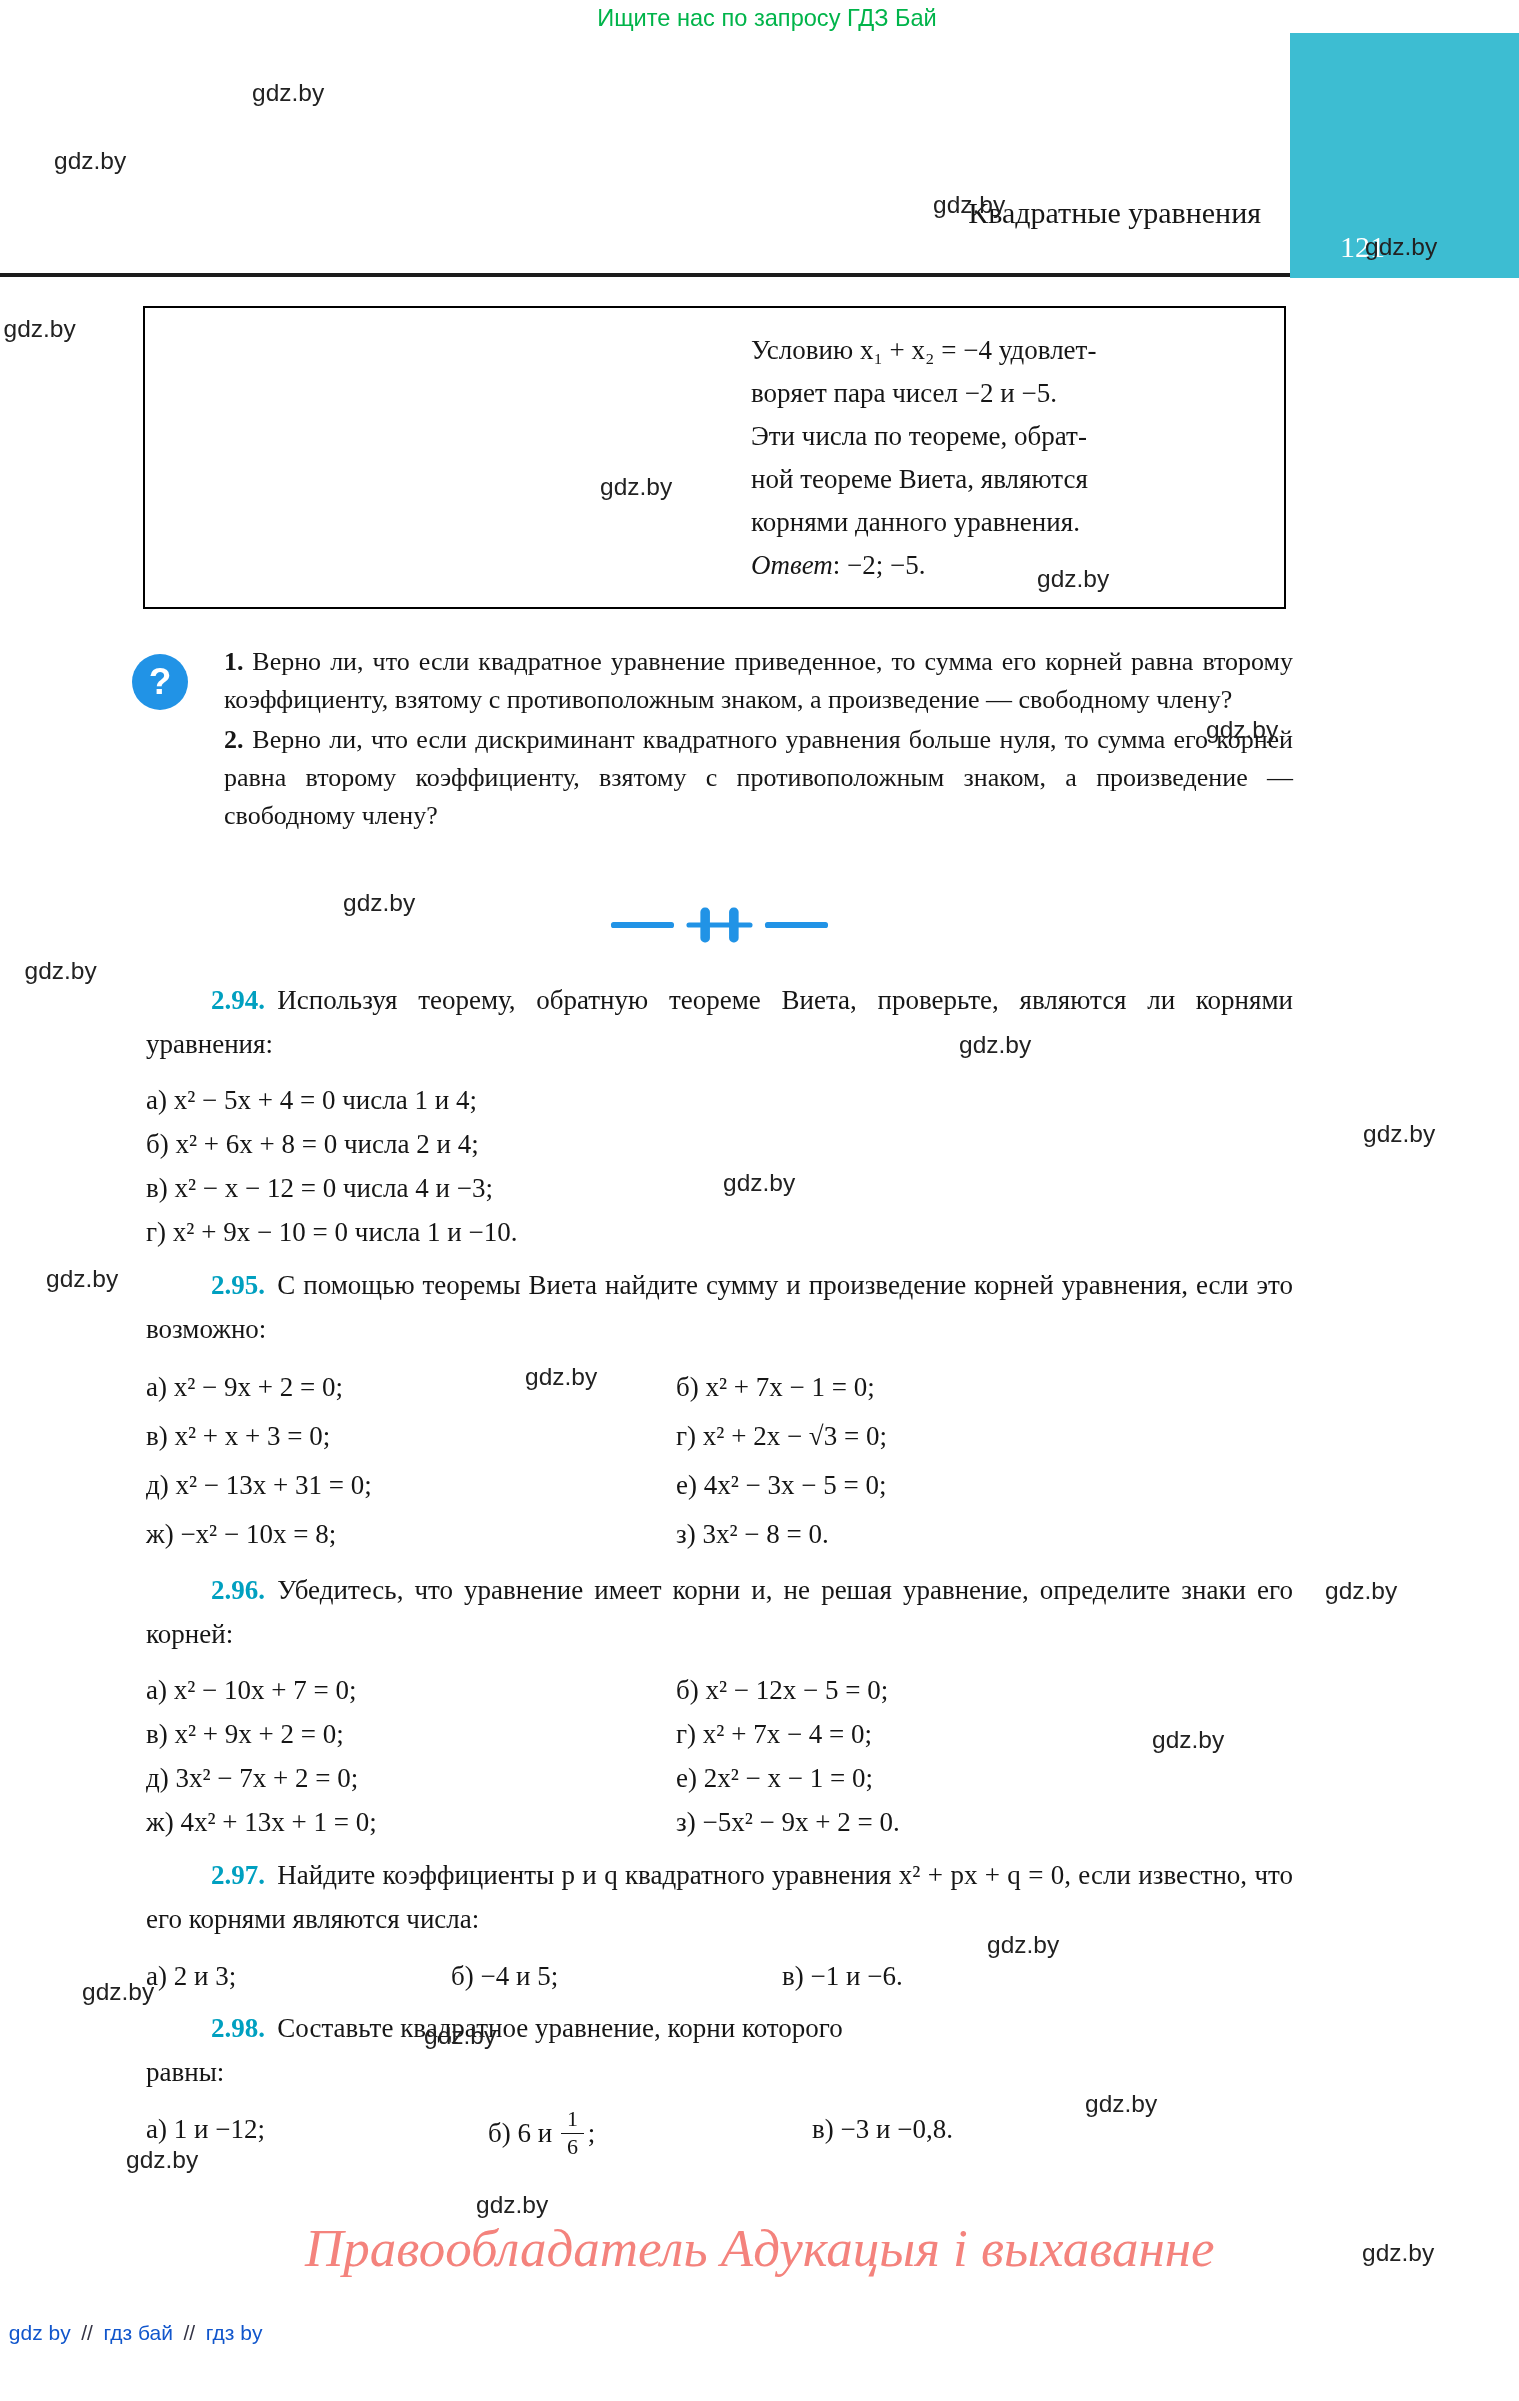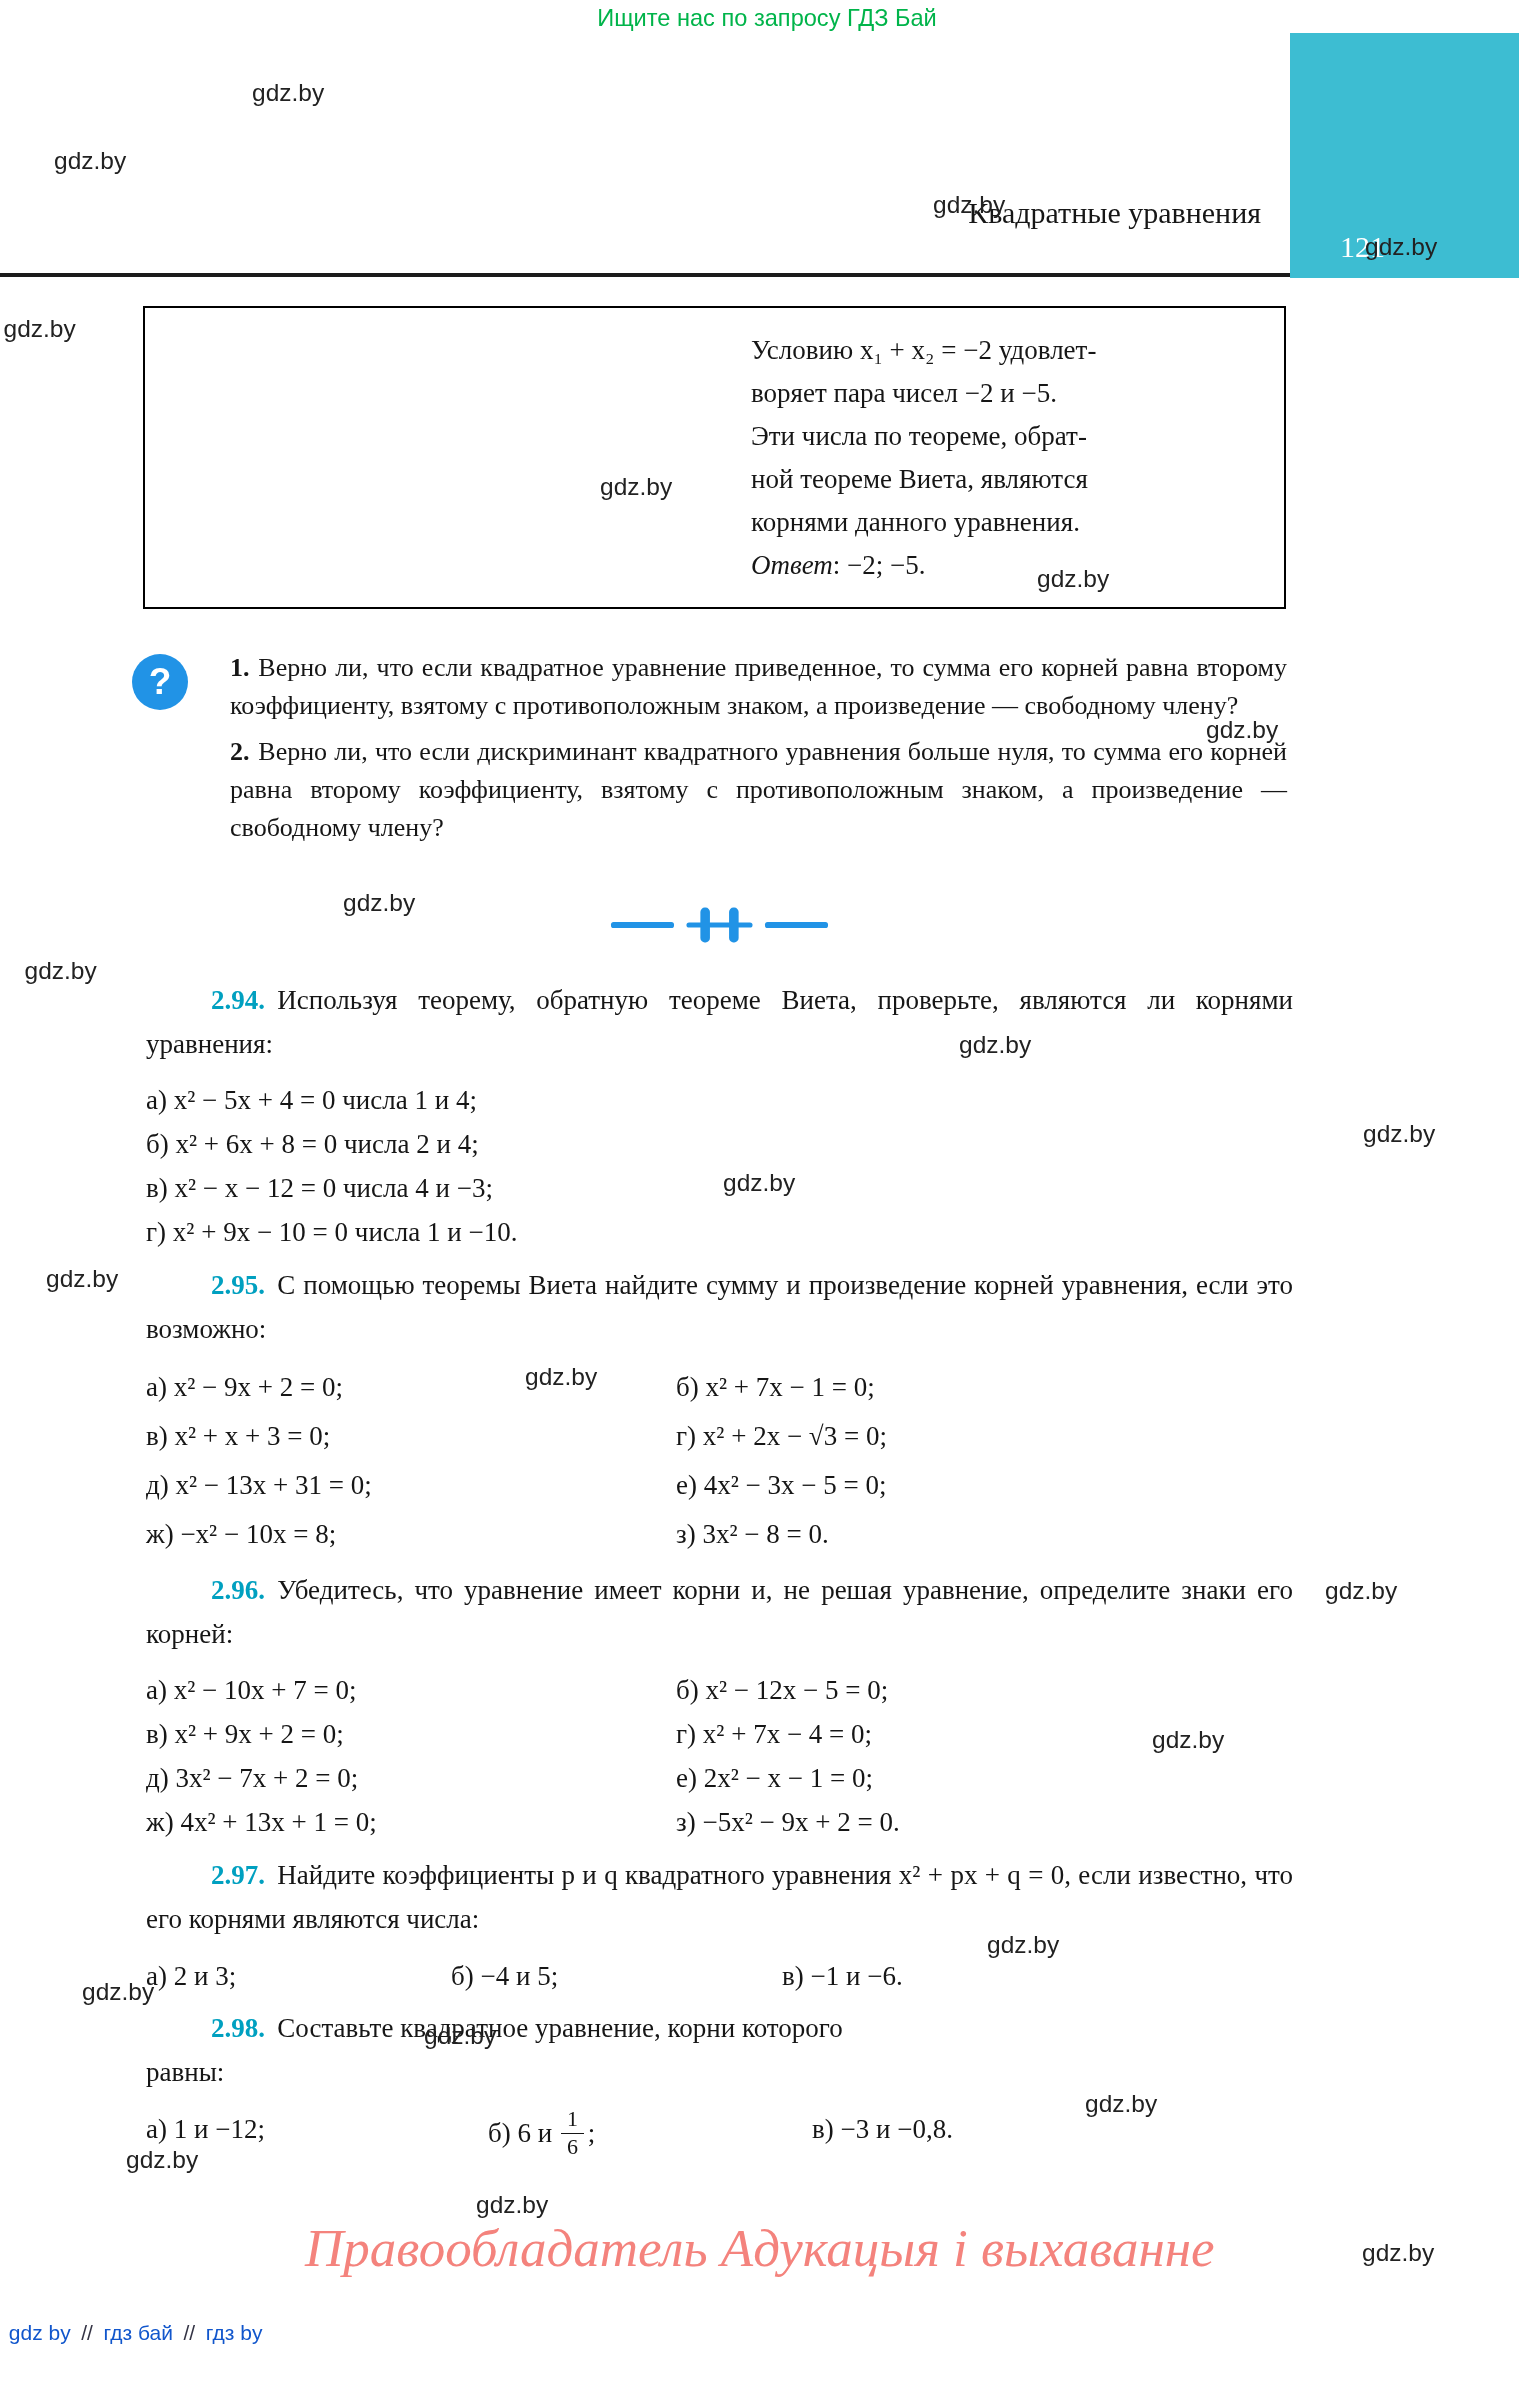--- a/index.html
+++ b/index.html
@@ -25,21 +25,21 @@
                border:2.6px solid #000;box-sizing:border-box;}
   .example-text{position:absolute;left:606px;top:21px;width:525px;
                 font-size:27px;line-height:43px;}
   .answer-label{font-style:italic;}
 
   .q-icon{position:absolute;left:132px;top:654px;width:56px;height:56px;border-radius:50%;
           background:var(--icon_blue,#2193e6);color:#fff;display:flex;align-items:center;
           justify-content:center;font-family:"Liberation Sans","DejaVu Sans",sans-serif;
           font-size:37px;font-weight:700;z-index:3;}
   .questions{position:absolute;left:222px;top:641px;width:1073px;}
-  .question{margin:8px;font-size:26px;line-height:38px;text-align:justify;}
+  .question{margin:2px;font-size:26px;line-height:38px;text-align:justify;}
   .qnum{font-weight:700;margin-right:8.8px;}
 
   .separator{position:absolute;top:905px;left:146px;width:1147px;display:flex;
              align-items:center;justify-content:center;gap:12.3px;}
   .sep-line{width:63px;height:5.3px;border-radius:2.6px;background:var(--icon_blue,#2193e6);}
   .dumbbell{display:block;}
 
   .exercises{position:absolute;left:146px;top:978px;width:1147px;
              font-size:27px;line-height:44px;}
   .ex-head{margin:0;text-indent:65px;text-align:justify;}
@@ -98,21 +98,21 @@
 
   <div class="pagebox">
     <span class="pagenum">121</span>
   </div>
 
   <div class="header-title">Квадратные уравнения</div>
   <div class="rule"></div>
 
   <div class="example-box">
     <div class="example-text">
-      <div>Условию x₁ + x₂ = −2 удовлет-</div>
+      <div>Условию x₁ + x₂ = −4 удовлет-</div>
       <div>воряет пара чисел −2 и −5.</div>
       <div>Эти числа по теореме, обрат-</div>
       <div>ной теореме Виета, являются</div>
       <div>корнями данного уравнения.</div>
       <div><span class="answer-label">Ответ</span><span>: −2; −5.</span></div>
     </div>
   </div>
 
   <div class="q-icon">
     <span>?</span>

